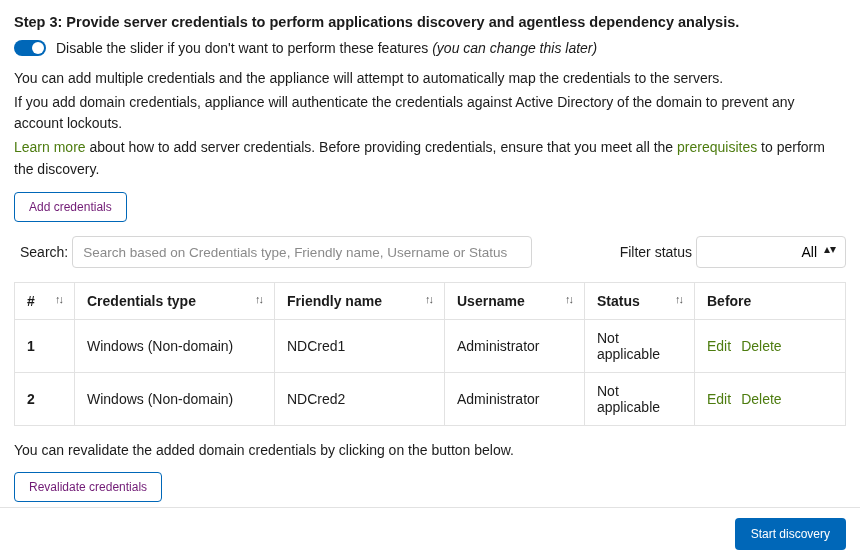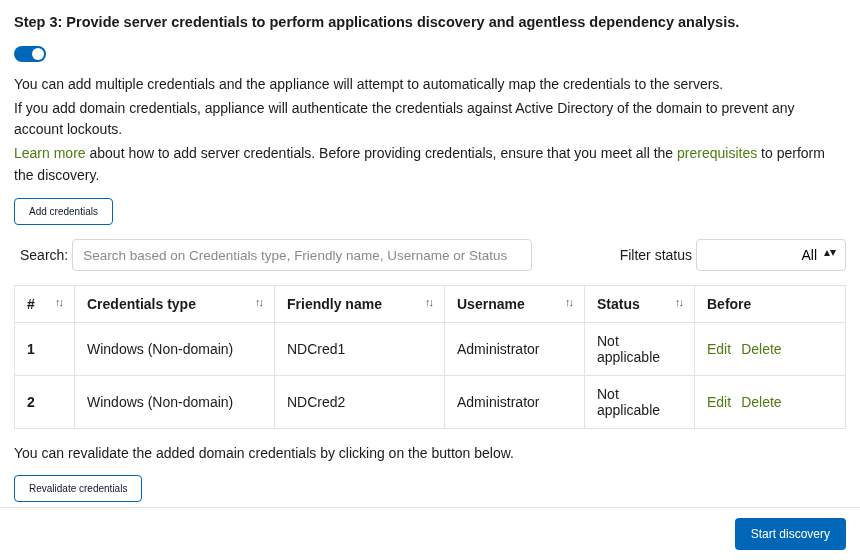--- a/index.html
+++ b/index.html
@@ -7,37 +7,37 @@
     margin: 0;
     padding: 14px 14px 0 14px;
     font-family: "Segoe UI", -apple-system, Arial, sans-serif;
     font-size: 14px;
     color: #1b1b1b;
     width: 860px;
     height: 560px;
     position: relative;
     background: #fff;
   }
-  .step-title { font-weight: 700; font-size: 14.5px; margin-bottom: 16px; }
+  .step-title { font-weight: 700; font-size: 14.5px; margin-bottom: 10px; }
   .toggle-row { display: flex; align-items: center; gap: 10px; margin-bottom: 12px; }
   .toggle {
     width: 32px; height: 16px; border-radius: 8px; background: #0067b8;
     position: relative; cursor: pointer;
   }
   .toggle::after {
     content: ""; position: absolute; right: 2px; top: 2px;
     width: 12px; height: 12px; border-radius: 50%; background: #fff;
   }
   .italic { font-style: italic; }
   .para { line-height: 1.55; margin-bottom: 2px; }
   .para2 { line-height: 1.55; margin-bottom: 12px; }
   a.link, .link { color: #4d7c0f; text-decoration: none; cursor: pointer; }
   .btn-outline {
-    display: inline-block; border: 1px solid #0067b8; color: #0f172a;
-    background: #fff; padding: 7px 14px; border-radius: 4px; font-size: 10px;
+    display: inline-block; border: 1px solid #0067b8; color: #701a75;
+    background: #fff; padding: 7px 14px; border-radius: 4px; font-size: 12px;
     cursor: pointer;
   }
   .btn-primary {
     display: inline-block; border: none; color: #fff; background: #0067b8;
     padding: 9px 16px; border-radius: 4px; font-size: 12px; cursor: pointer;
   }
   .controls-row {
     display: flex; align-items: center; gap: 4px; margin-top: 14px; margin-bottom: 14px;
   }
   .search-label { margin-left: 6px; }
@@ -82,20 +82,23 @@
 </style>
 </head>
 <body>
 
 
 
 <div class="step-title">Step 3: Provide server credentials to perform applications discovery and agentless dependency analysis.</div>
 
 <div class="toggle-row">
   <div class="toggle"></div>
+  <div>
+    <span>Disable the slider if you don't want to perform these features </span><span class="italic">(you can change this later)</span>
+  </div>
 </div>
 
 <div class="para">You can add multiple credentials and the appliance will attempt to automatically map the credentials to the servers.</div>
 <div class="para">If you add domain credentials, appliance will authenticate the credentials against Active Directory of the domain to prevent any account lockouts.</div>
 <div class="para2">
   <a class="link">Learn more</a><span> about how to add server credentials. Before providing credentials, ensure that you meet all the </span><a class="link">prerequisites</a><span> to perform the discovery.</span>
 </div>
 
 <button class="btn-outline">Add credentials</button>
 

